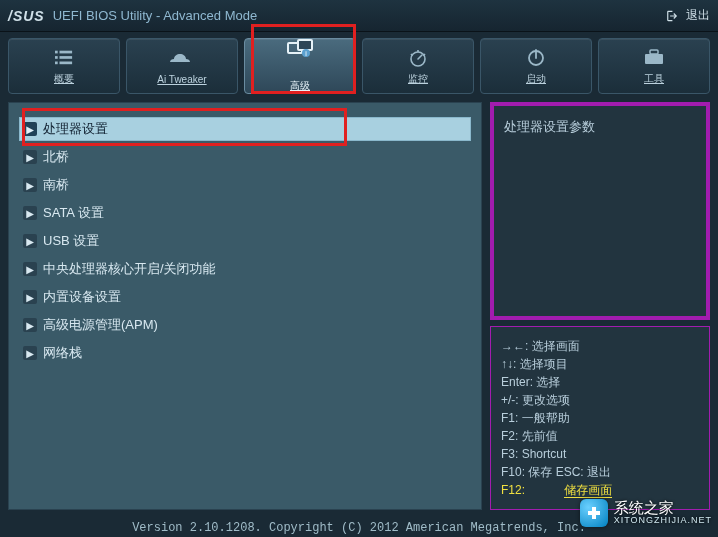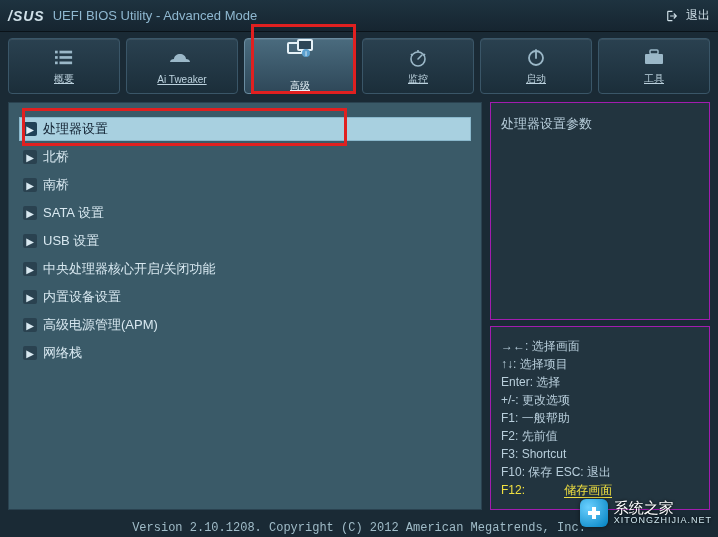--- a/index.html
+++ b/index.html
@@ -68,21 +68,21 @@
   .menu-item.selected {
     background: #a8d0e0;
     color: #102030;
     box-shadow: inset 0 0 0 1px #8ab8cc;
   }
   .menu-item.selected .arrow { background: #204258; color: #e0f0f8; }
   .right-pane {
     width: 220px; display: flex; flex-direction: column; gap: 6px;
   }
   .info-box {
-    background: #22343f; border: 1px solid #a21caf;
+    background: #22343f; border: 4px solid #a21caf;
     padding: 12px 10px; flex: 1; color: #b8cedb; font-size: 13px;
   }
   .help-box {
     background: #22343f; border: 1px solid #a21caf;
     padding: 10px; color: #b8cedb; font-size: 12px; line-height: 1.5;
   }
   .help-box .hl { color: #f0e040; border-bottom: 1px solid #f0e040; display: inline; margin-left: 36px; }
   .footer {
     position: absolute; bottom: 2px; left: 0; right: 0;
     text-align: center; color: #a0bcc8; font-size: 12px;

